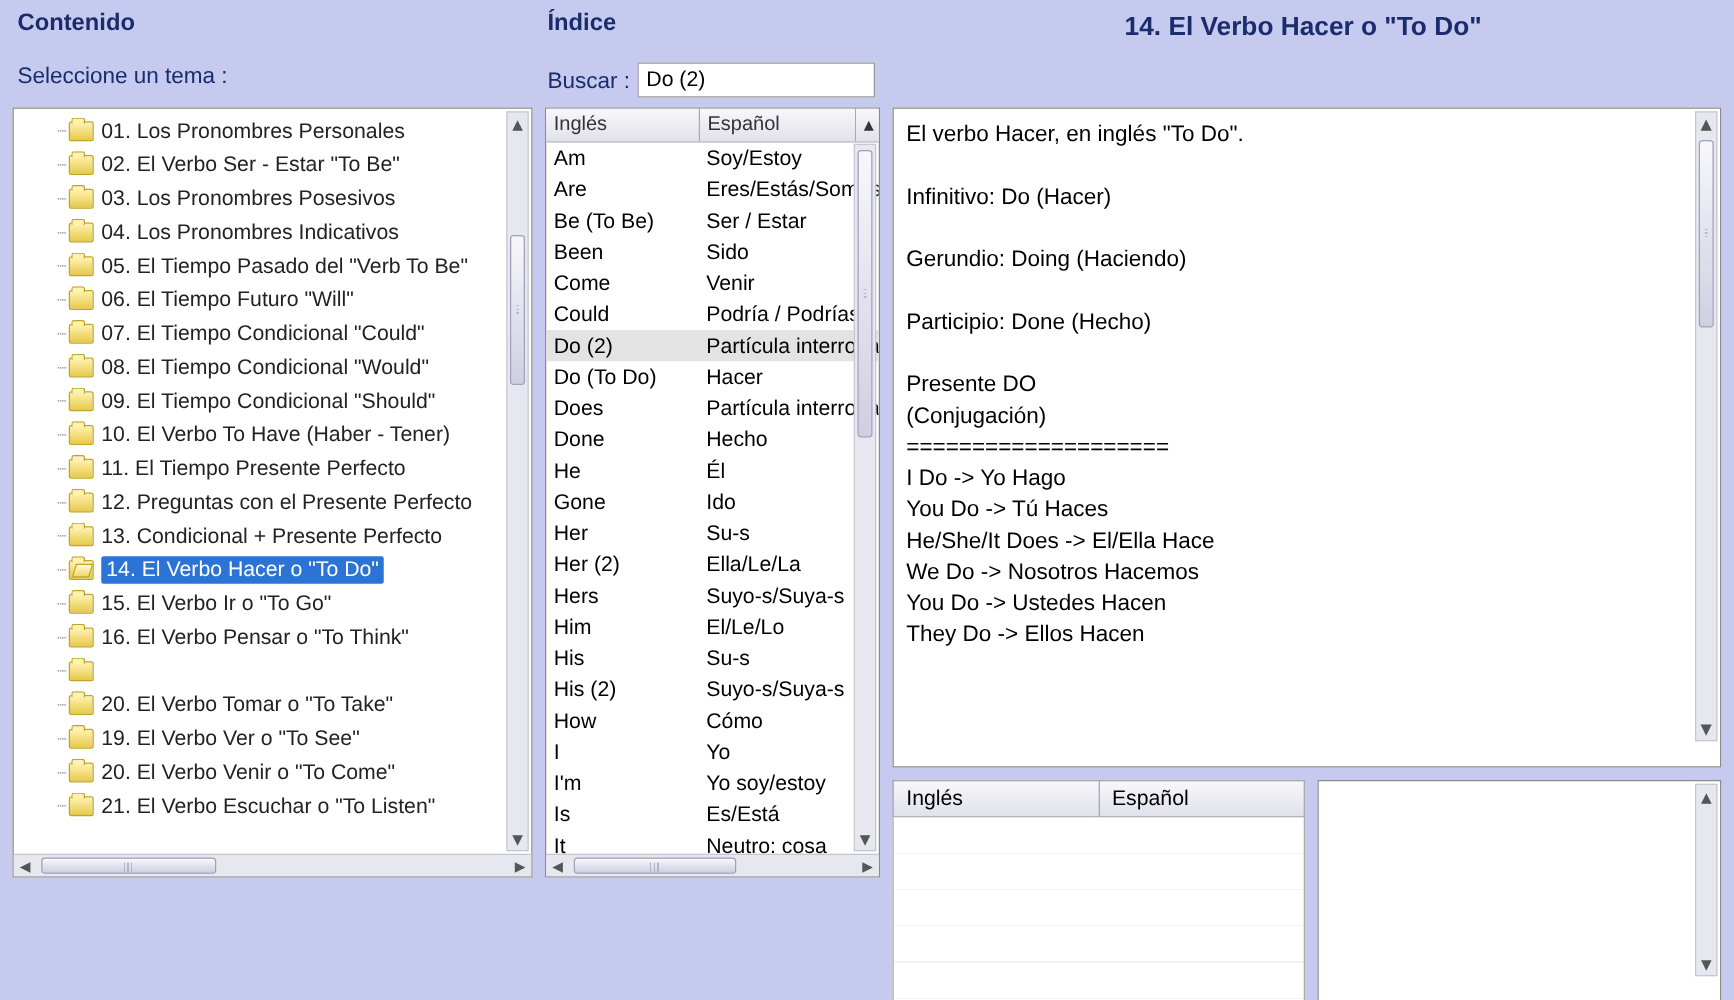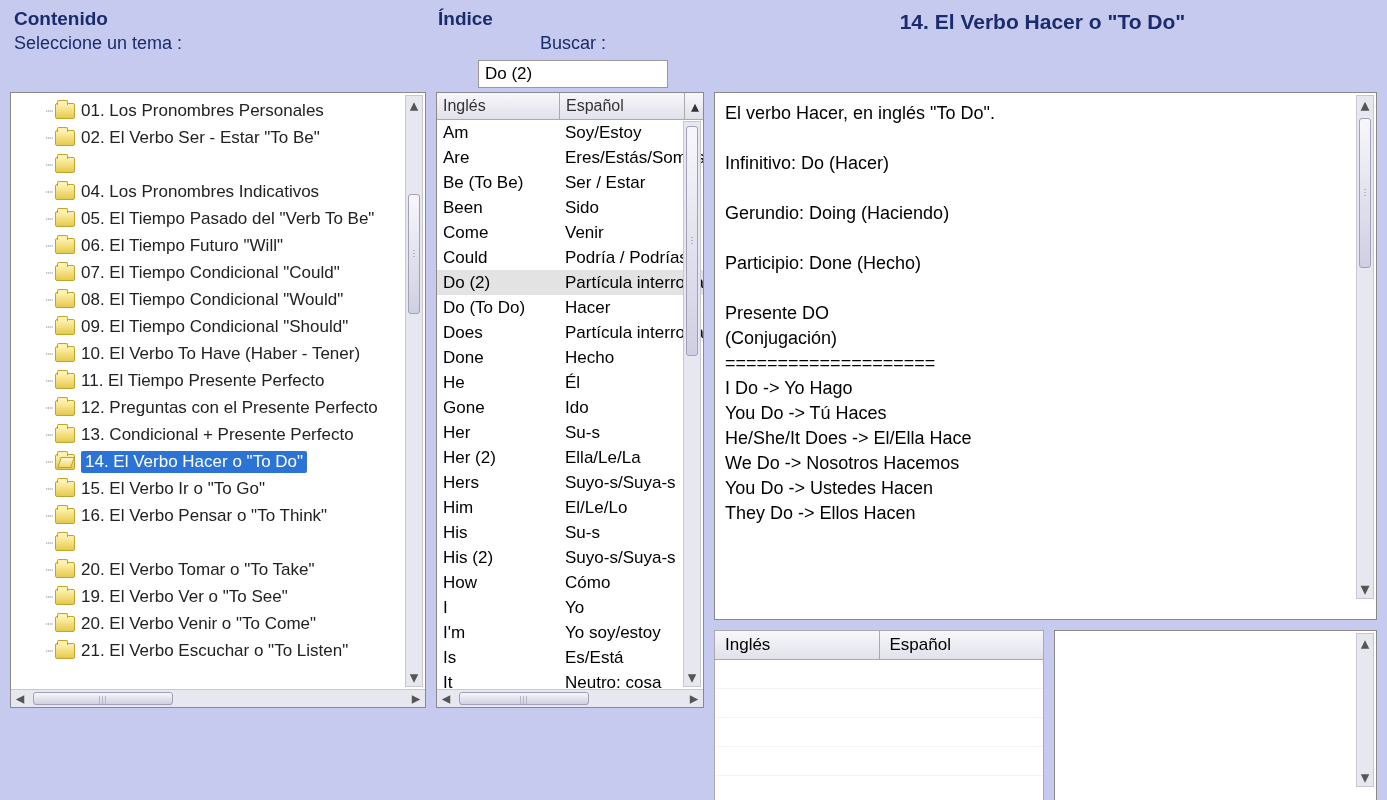--- a/index.html
+++ b/index.html
@@ -16,28 +16,28 @@
     display: flex;
     padding: 8px 10px 0 14px;
   }
   .col-left { width: 420px; }
   .col-mid  { width: 270px; margin-left: 4px; }
   .col-right{ flex: 1; text-align: center; }
   .section-title {
     color: #1a2c6b;
     font-weight: bold;
     font-size: 19px;
-    margin-bottom: 3px;
+    margin-bottom: 20px;
   }
   .sub-label {
     color: #1a2c6b;
     font-size: 18px;
     margin-bottom: 11px;
   }
-  .search-row { display:flex; align-items:center; gap:6px;flex-direction:column; }
+  .search-row { display:flex; align-items:center; gap:6px; }
   .search-input {
     width: 190px;
     height: 28px;
     border: 1px solid #999;
     font-size: 17px;
     padding: 2px 6px;
     background:#fff;
   }
   .article-title {
     color: #1a2c6b;
@@ -219,20 +219,21 @@
           <span class="tree-label">01. Los Pronombres Personales</span>
         </div>
         <div class="tree-item">
           <span class="tree-dots">┈</span>
           <span class="folder-icon"></span>
           <span class="tree-label">02. El Verbo Ser - Estar "To Be"</span>
         </div>
         <div class="tree-item">
           <span class="tree-dots">┈</span>
           <span class="folder-icon"></span>
+          <span class="tree-label">03. Los Pronombres Posesivos</span>
         </div>
         <div class="tree-item">
           <span class="tree-dots">┈</span>
           <span class="folder-icon"></span>
           <span class="tree-label">04. Los Pronombres Indicativos</span>
         </div>
         <div class="tree-item">
           <span class="tree-dots">┈</span>
           <span class="folder-icon"></span>
           <span class="tree-label">05. El Tiempo Pasado del "Verb To Be"</span>

